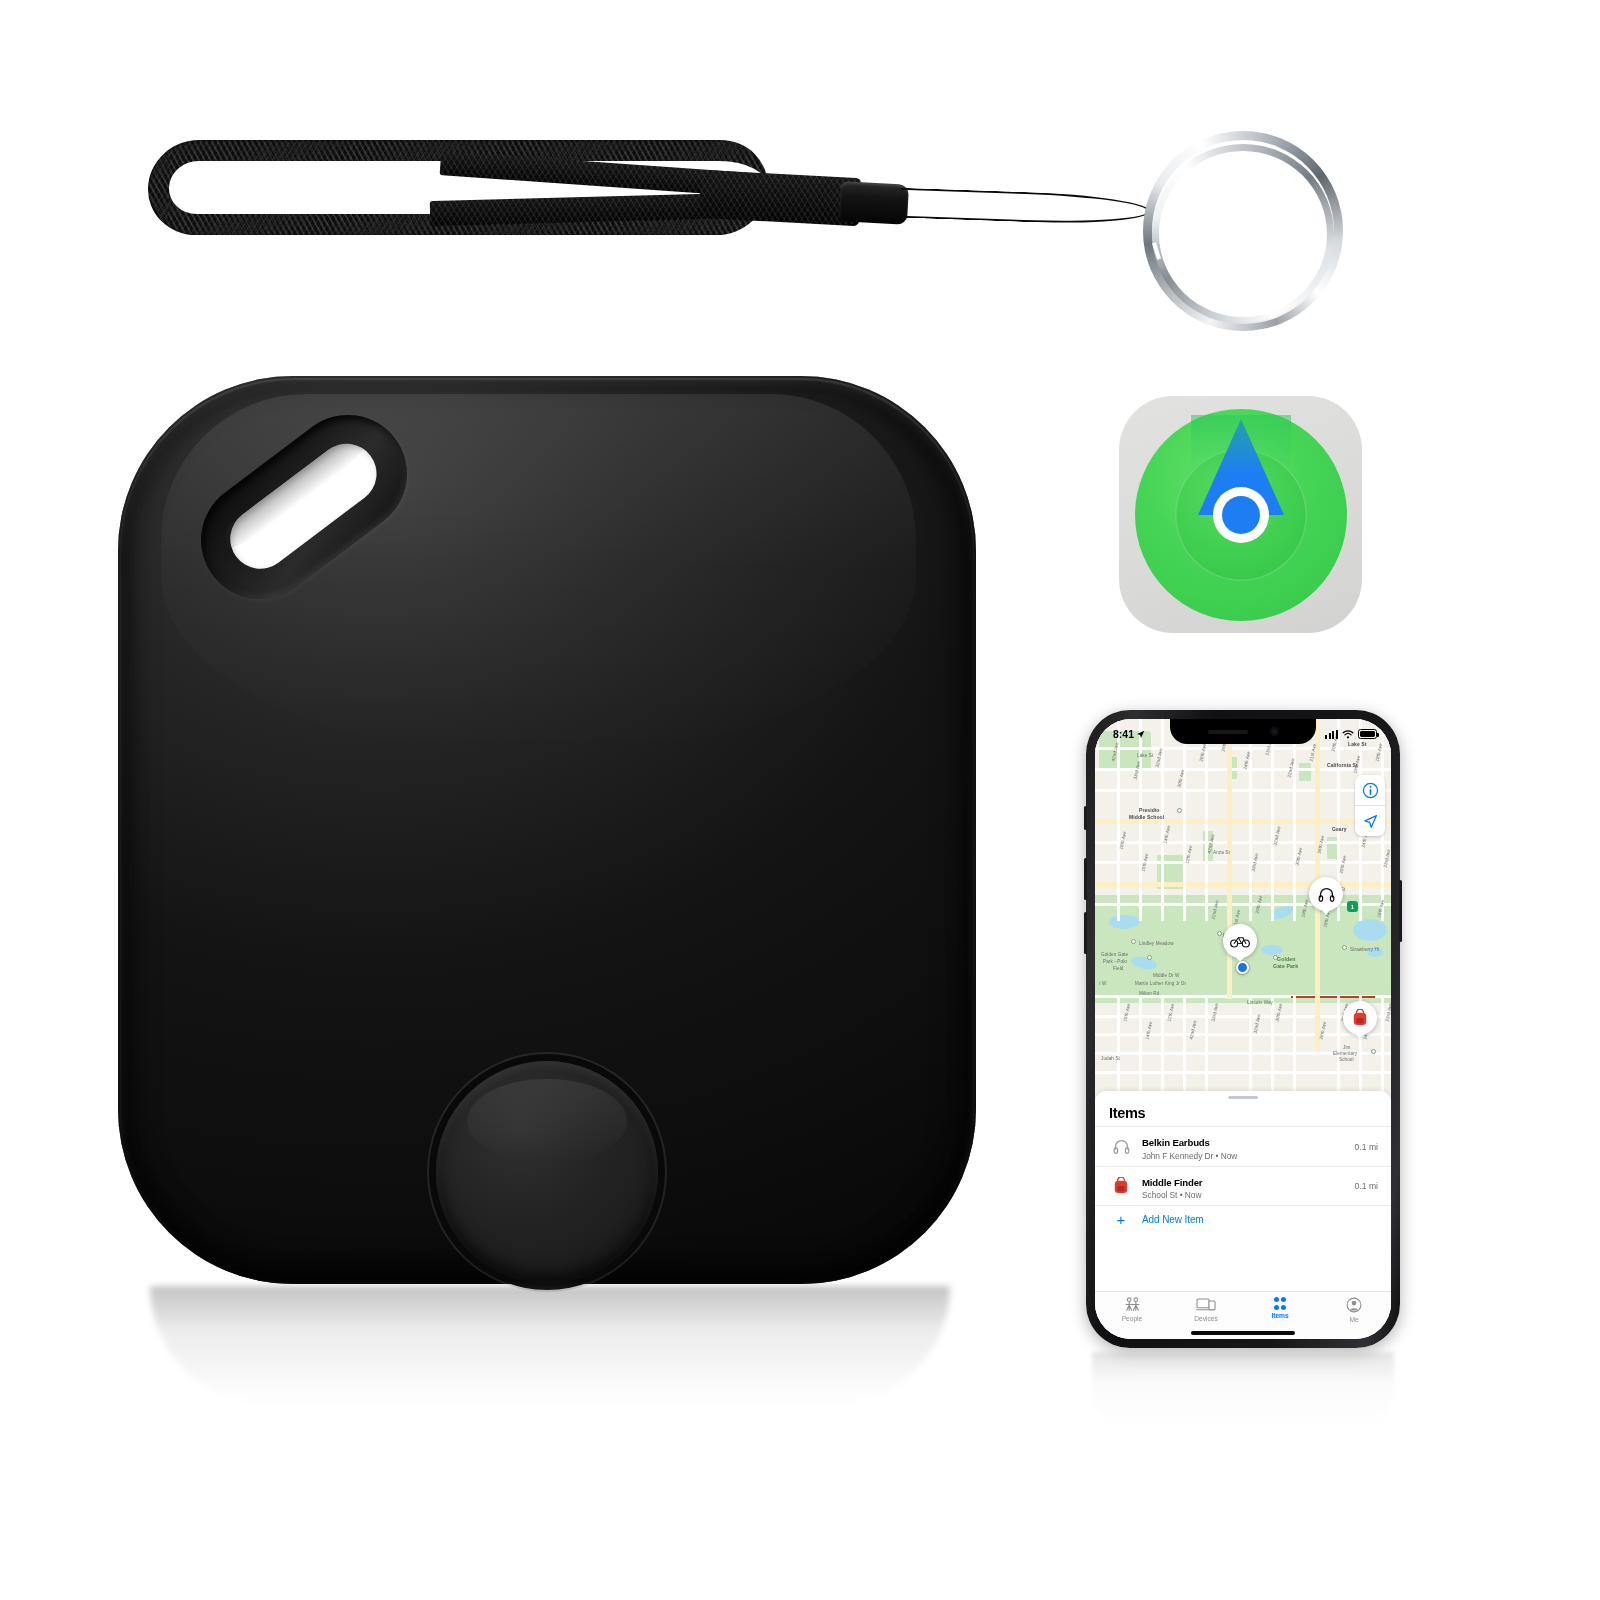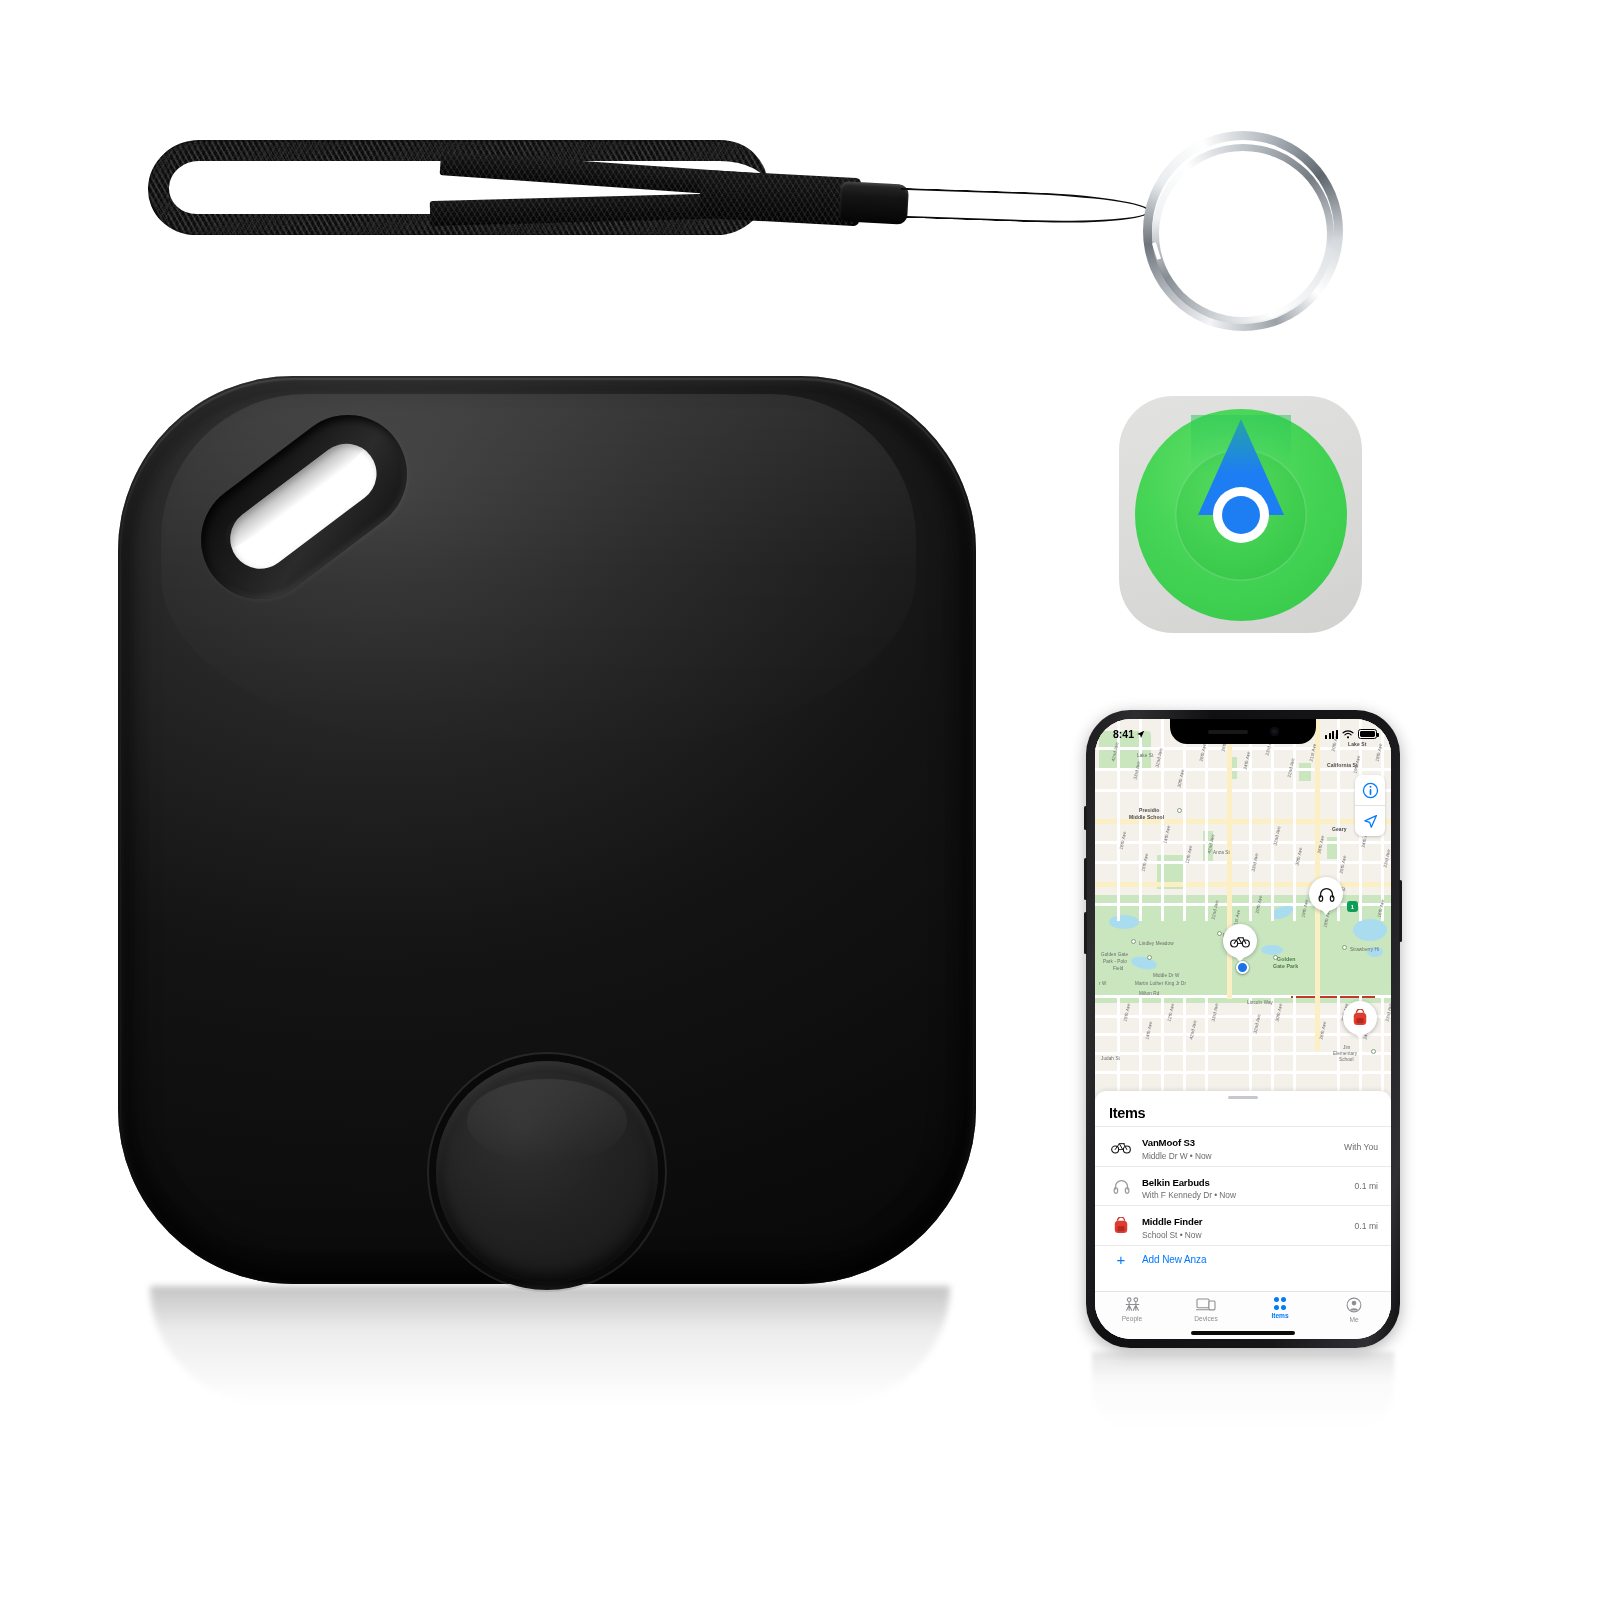--- a/index.html
+++ b/index.html
@@ -602,56 +602,44 @@
           </div>
         </div>
       </div>
 
       <div class="sheet">
         <div class="grabber"></div>
         <div class="sheet-title">Items</div>
         <div id="items-list">
             <div class="itemrow">
               <span class="ico">
-                <svg width="20" height="14" viewBox="0 0 24 16">
-                  <circle cx="5" cy="11" r="4.2" fill="none" stroke="#111" stroke-width="1.3"></circle>
-                  <circle cx="19" cy="11" r="4.2" fill="none" stroke="#111" stroke-width="1.3"></circle>
-                  <path d="M5 11 L10 4 L16 4 M10 4 L14 11 M19 11 L15.5 4.5" fill="none" stroke="#111" stroke-width="1.2" stroke-linecap="round"></path>
-                  <path d="M9 11 h6" stroke="#111" stroke-width="1"></path>
-                </svg>
-              </span>
-              <span class="txt"><span class="nm">VanMoof S3</span><div class="sub">Middle Dr W • Now</div></span>
-              <span class="dist">With You</span>
-            </div>
-            <div class="itemrow">
-              <span class="ico">
                 <svg width="17" height="17" viewBox="0 0 20 20">
                   <path d="M3 13 V10 a7 7 0 0 1 14 0 v3" fill="none" stroke="#9a9aa0" stroke-width="1.5" stroke-linecap="round"></path>
                   <rect x="1.4" y="11.6" width="4" height="6.4" rx="2" fill="none" stroke="#9a9aa0" stroke-width="1.5"></rect>
                   <rect x="14.6" y="11.6" width="4" height="6.4" rx="2" fill="none" stroke="#9a9aa0" stroke-width="1.5"></rect>
                 </svg>
               </span>
-              <span class="txt"><span class="nm">Belkin Earbuds</span><div class="sub">With F Kennedy Dr • Now</div></span>
+              <span class="txt"><span class="nm">Belkin Earbuds</span><div class="sub">John F Kennedy Dr • Now</div></span>
               <span class="dist">0.1 mi</span>
             </div>
             <div class="itemrow">
               <span class="ico">
                 <svg width="16" height="18" viewBox="0 0 18 20">
                   <path d="M5 4 a4 4 0 0 1 8 0" fill="none" stroke="#c0392b" stroke-width="1.6"></path>
                   <rect x="2" y="4" width="14" height="14" rx="4" fill="#e03b2f"></rect>
                   <rect x="5" y="10" width="8" height="6" rx="1.8" fill="#b5291f"></rect>
                 </svg>
               </span>
               <span class="txt"><span class="nm">Middle Finder</span><div class="sub">School St • Now</div></span>
               <span class="dist">0.1 mi</span>
             </div>
           </div>
         <div class="addrow">
           <span class="plus">+</span>
-          <span class="lbl">Add New Anza</span>
+          <span class="lbl">Add New Item</span>
         </div>
 
         <div class="tabbar">
           <div class="tab">
             <svg width="17" height="15" viewBox="0 0 20 18">
               <circle cx="6" cy="3.2" r="2.2" fill="none" stroke="#8e8e93" stroke-width="1.3"></circle>
               <circle cx="14" cy="3.2" r="2.2" fill="none" stroke="#8e8e93" stroke-width="1.3"></circle>
               <path d="M6 5.6 V16 M14 5.6 V16 M2.4 9 H17.6 M6 10 L3 16 M6 10 L9 16 M14 10 L11 16 M14 10 L17 16" fill="none" stroke="#8e8e93" stroke-width="1.3" stroke-linecap="round"></path>
             </svg>
             <span class="tlbl">People</span>

